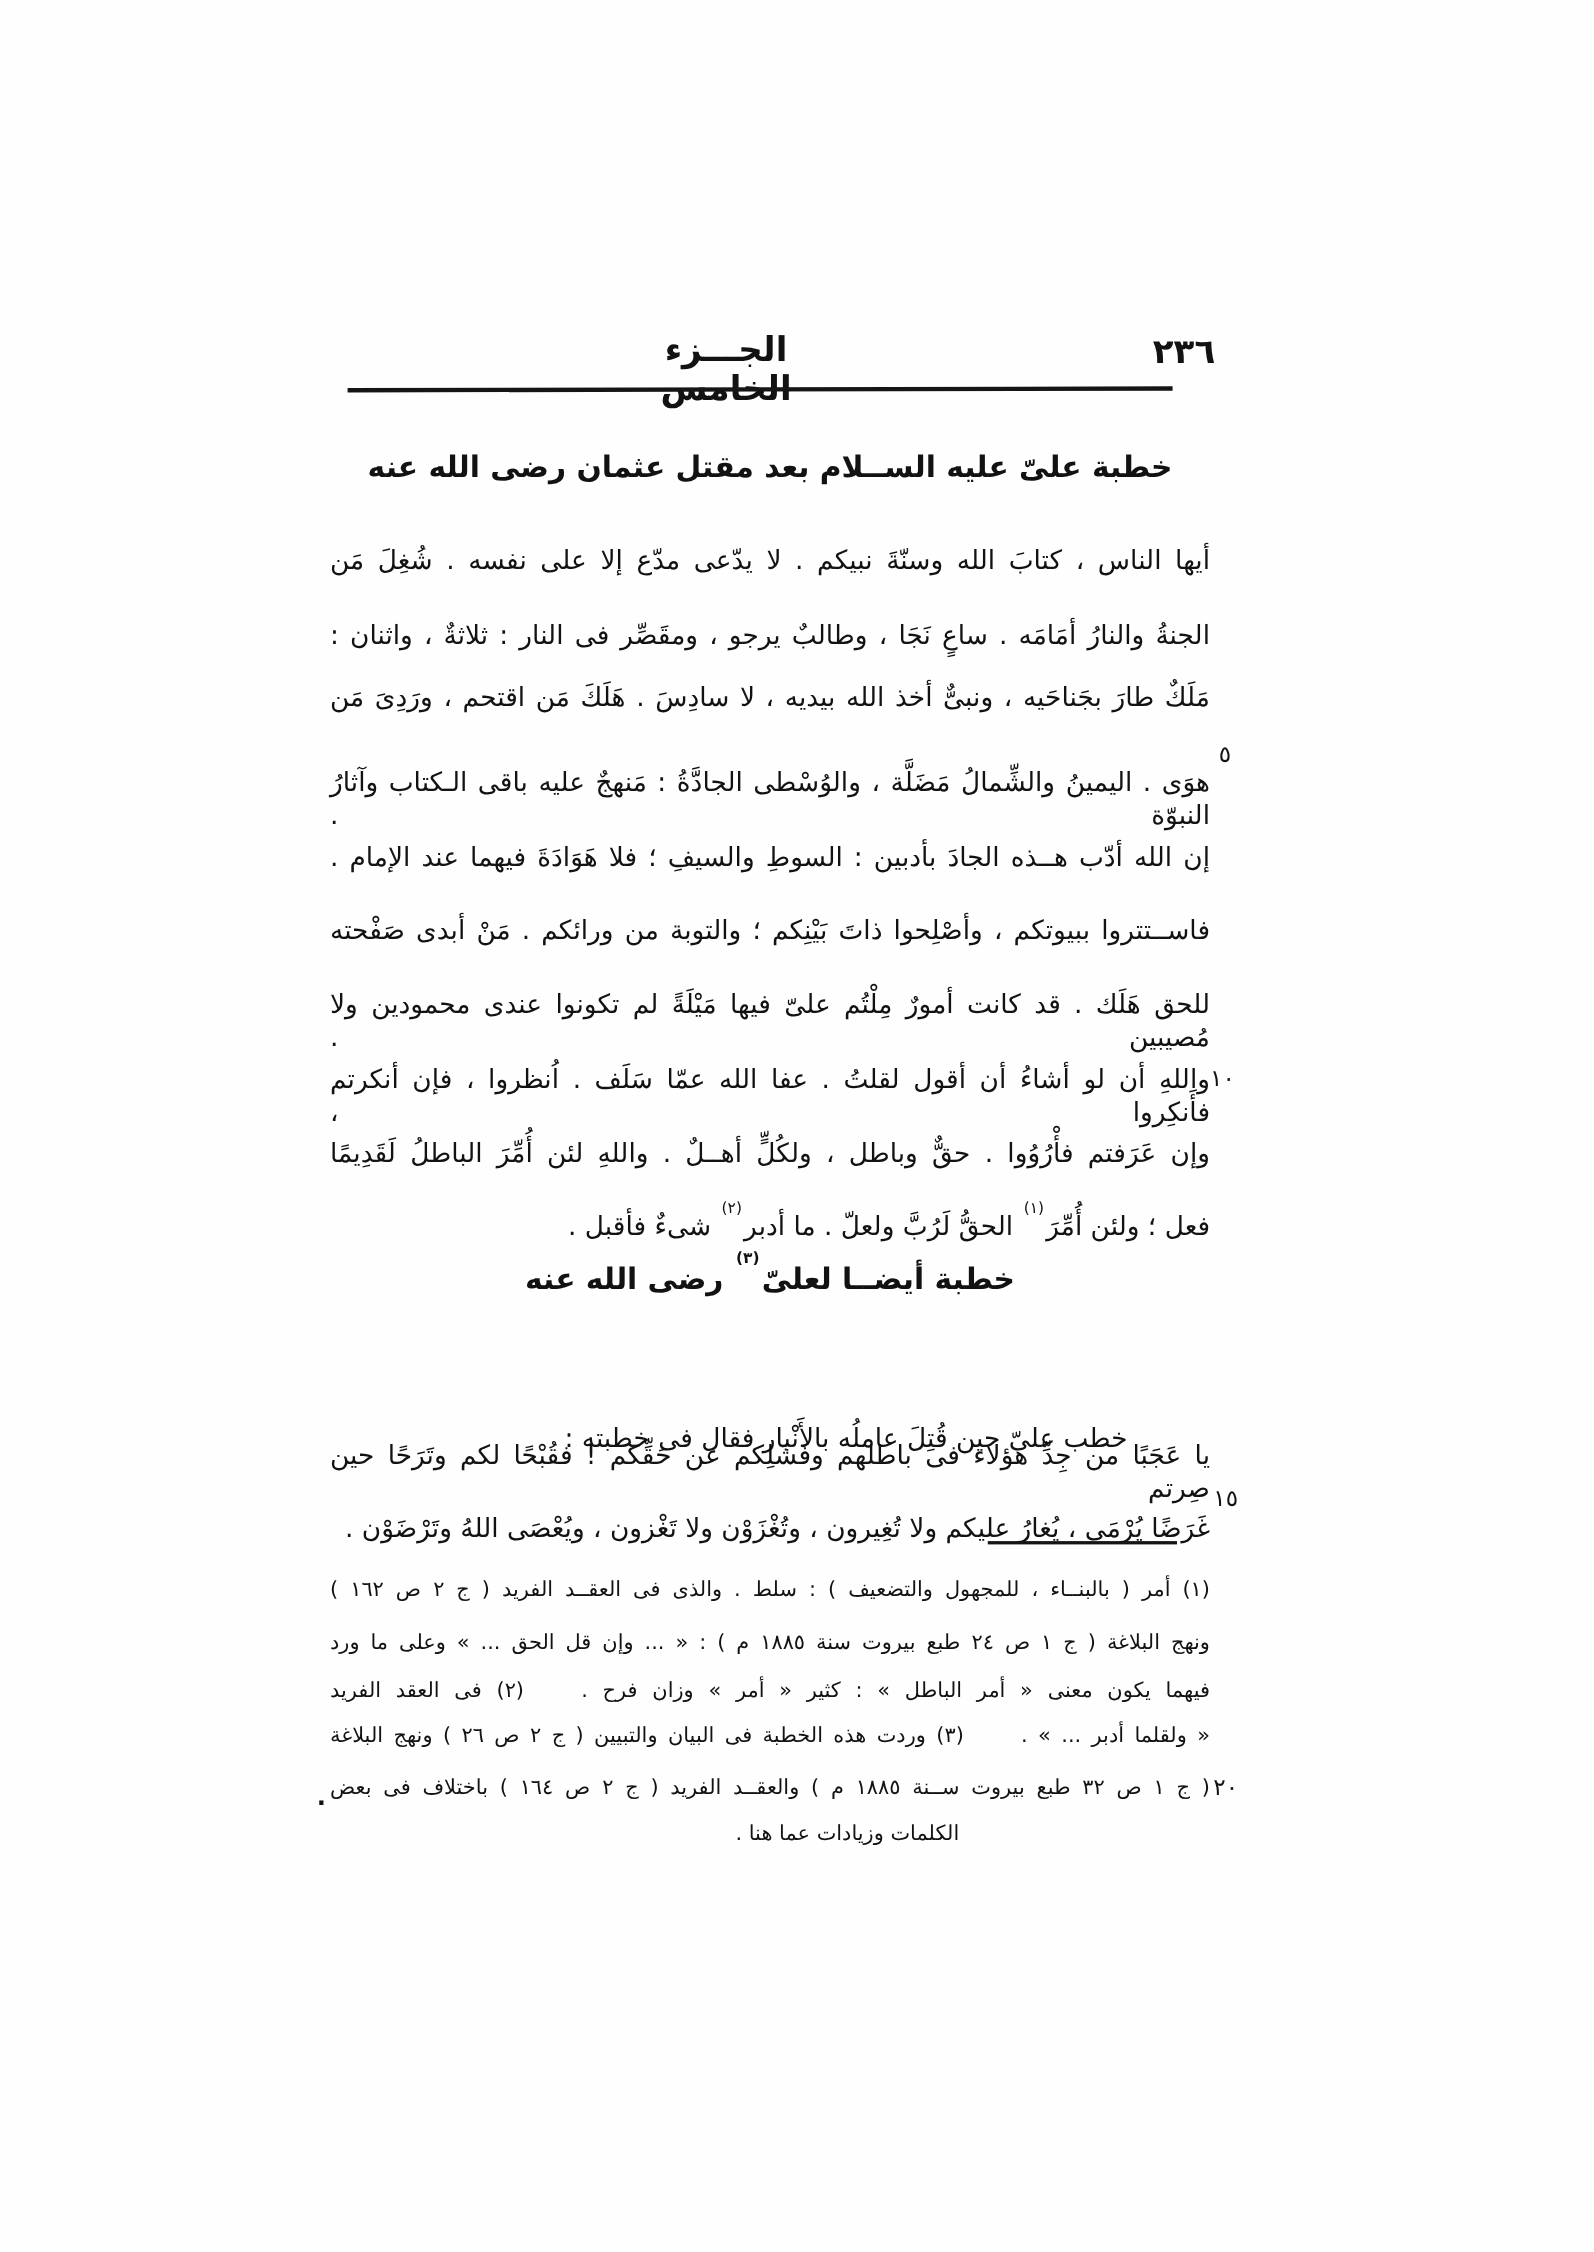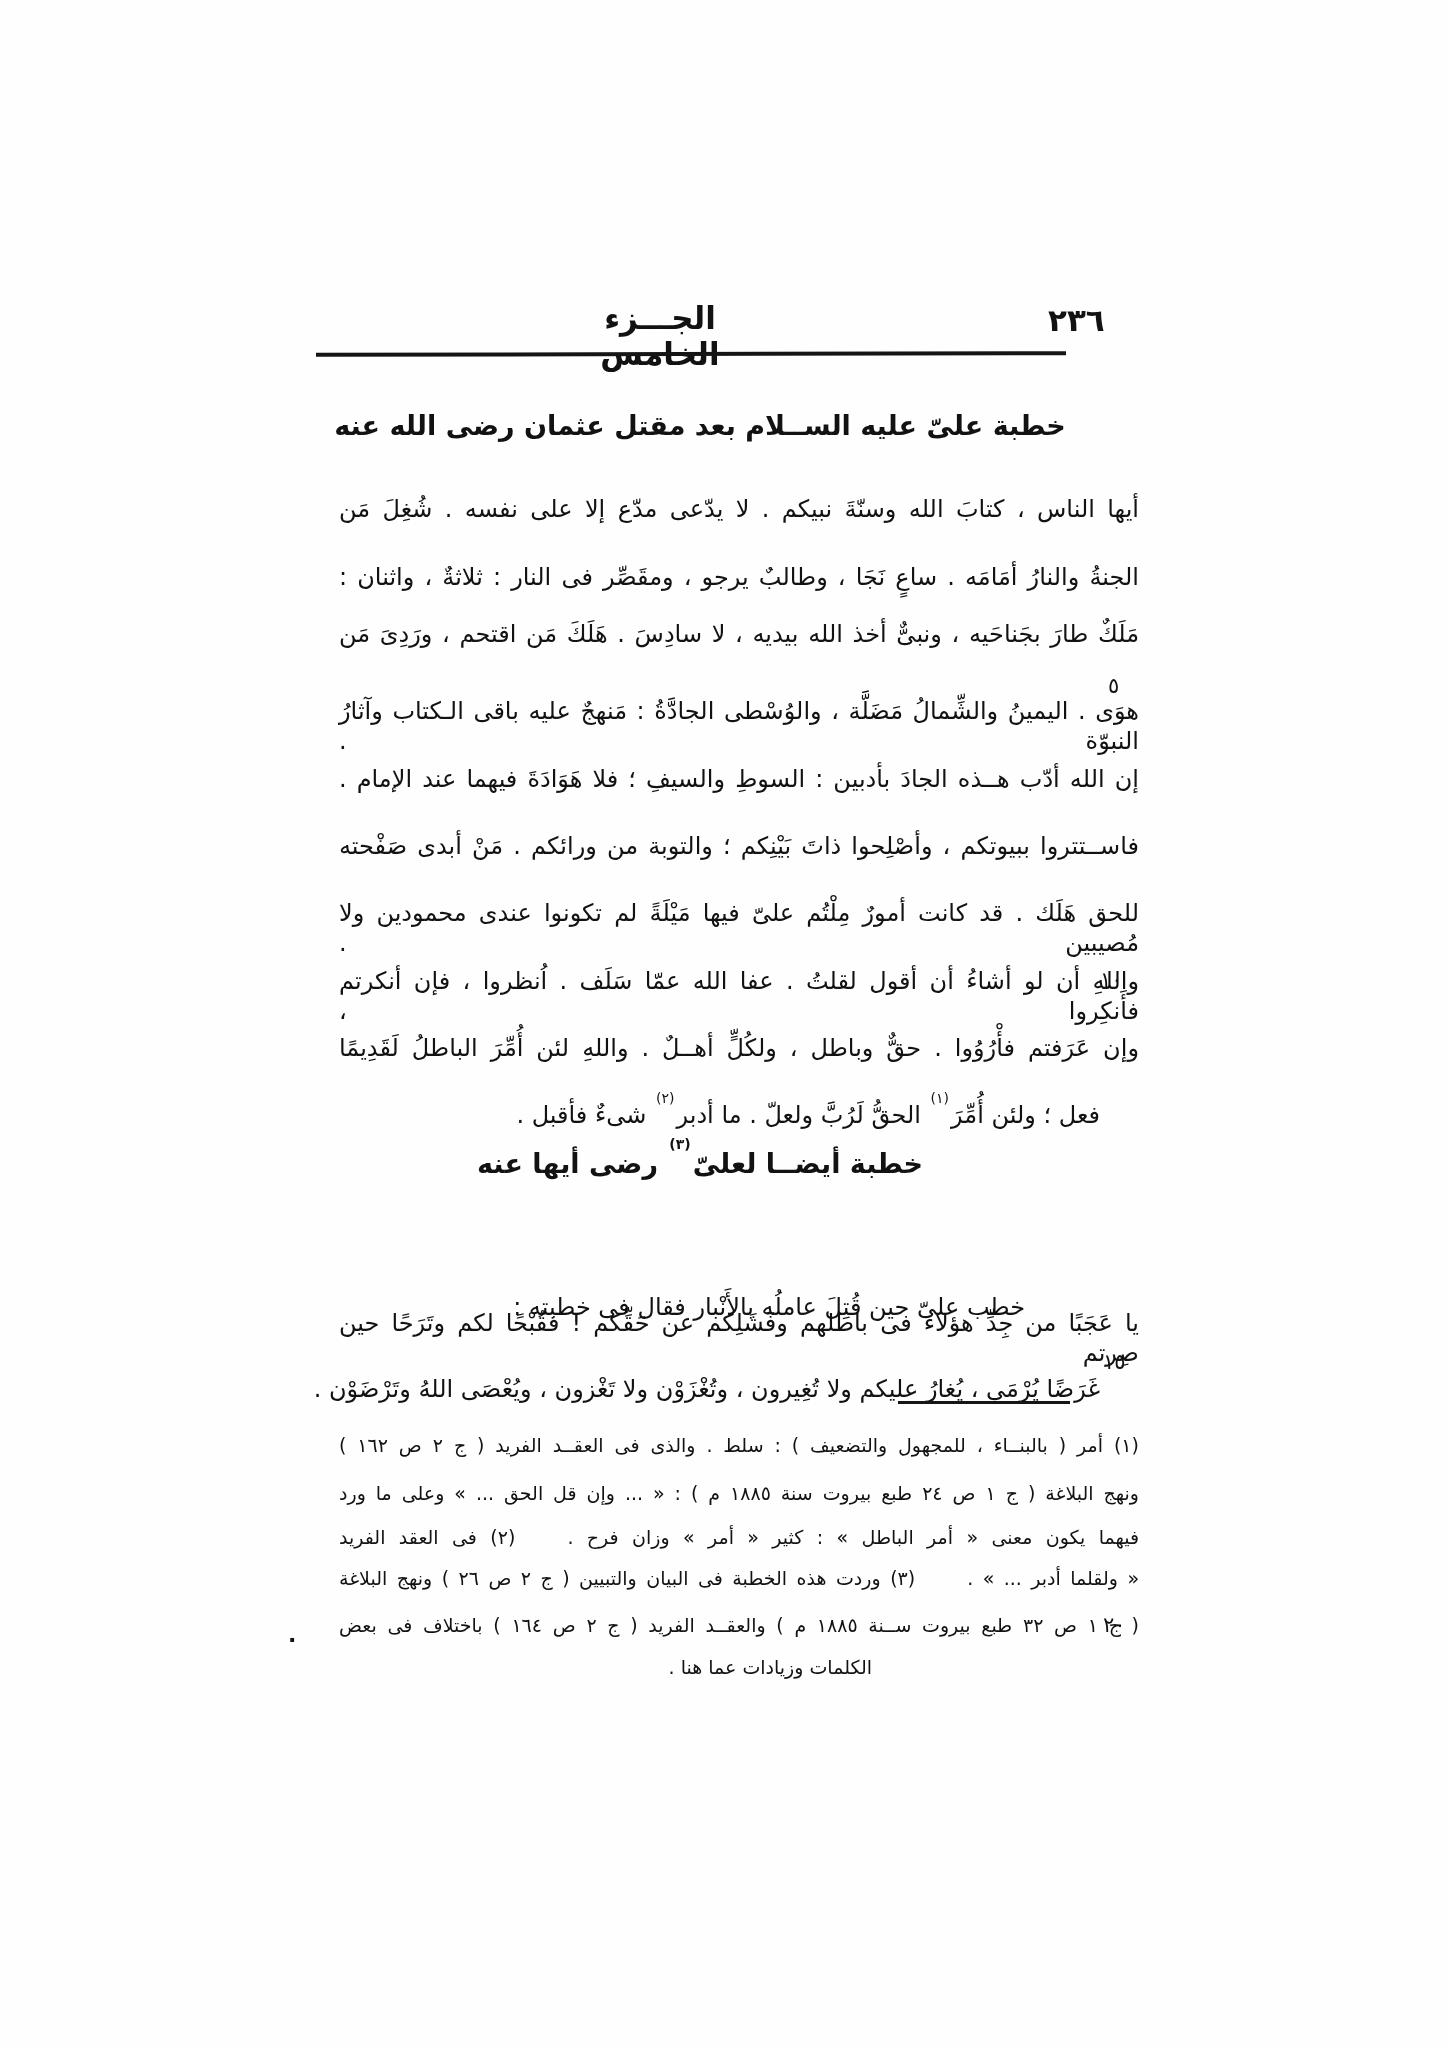--- a/index.html
+++ b/index.html
@@ -4,21 +4,21 @@
 <style>
   html,body{margin:0;padding:0;}
   body{
     width:1449px;height:2047px;position:relative;background:#fefefe;
     font-family:"DejaVu Sans",sans-serif;color:#121212;overflow:hidden;
   }
   .abs{position:absolute;}
   .rtl{direction:rtl;unicode-bidi:embed;}
   .block{left:300px;width:800px;}
   .center{text-align:center;}
-  .jline{text-align:justify;text-align-last:justify;line-height:1.25;margin-left:39px;}
+  .jline{text-align:justify;text-align-last:justify;line-height:1.25;}
   .startline{text-align:right;line-height:1.25;}
   .body-line{font-size:24px;letter-spacing:0;}
   .fn-line{font-size:19px;line-height:1.2;}
   .hdr{font-size:31px;font-weight:bold;}
   .stitle{font-size:27px;font-weight:bold;}
   .rule{background:#151515;transform:rotate(-0.12deg);}
   .fnrule{background:#151515;}
   .mark{font-size:14px;position:relative;top:-20px;padding:0 2px;}
   .hmark{font-size:14px;position:relative;top:-24px;padding:0 2px;}
   .margin-num{font-size:21px;line-height:1;}
@@ -49,21 +49,21 @@
 <div class="abs rtl block body-line startline" style="top:1100px;">
   <span>فعل ؛ ولئن أُمِّرَ</span><span class="mark">(١)</span><span> الحقُّ لَرُبَّ ولعلّ . ما أدبر</span><span class="mark">(٢)</span><span> شىءٌ فأقبل .</span>
 </div>
 
 <div class="abs rtl margin-num" style="left:1108px;top:676px;">٥</div>
 <div class="abs rtl margin-num" style="left:1100px;top:970px;">١٠</div>
 <div class="abs rtl margin-num" style="left:1103px;top:1352px;">١٥</div>
 <div class="abs rtl margin-num" style="left:1103px;top:1615px;">٢٠</div>
 
 <div class="abs rtl block stitle center" style="top:1148px;">
-  <span>خطبة أيضــا لعلىّ</span><span class="hmark">(٣)</span><span> رضى أيها عنه</span>
+  <span>خطبة أيضــا لعلىّ</span><span class="hmark">(٣)</span><span> رضى الله عنه</span>
 </div>
 
 <div class="abs rtl block body-line startline" style="top:1292px;padding-right:75px;width:725px;">خطب علىّ حين قُتِلَ عاملُه بالأَنْبار فقال فى خطبته :</div>
 
 <div class="abs rtl block body-line jline" style="top:1308px;">يا عَجَبًا من جِدِّ هؤلاء فى باطلهم وفَشَلِكم عن حَقِّكم ! فقُبْحًا لكم وتَرَحًا حين صِرتم</div>
 <div class="abs rtl block body-line startline" style="top:1374px;">غَرَضًا يُرْمَى ، يُغارُ عليكم ولا تُغِيرون ، وتُغْزَوْن ولا تَغْزون ، ويُعْصَى اللهُ وتَرْضَوْن .</div>
 
 <div class="abs fnrule" style="left:898px;top:1401px;width:172px;height:3px;"></div>
 
 <div class="abs rtl block fn-line jline" style="top:1434px;">(١) أمر ( بالبنــاء ، للمجهول والتضعيف ) : سلط . والذى فى العقــد الفريد ( ج ٢ ص ١٦٢ )</div>

